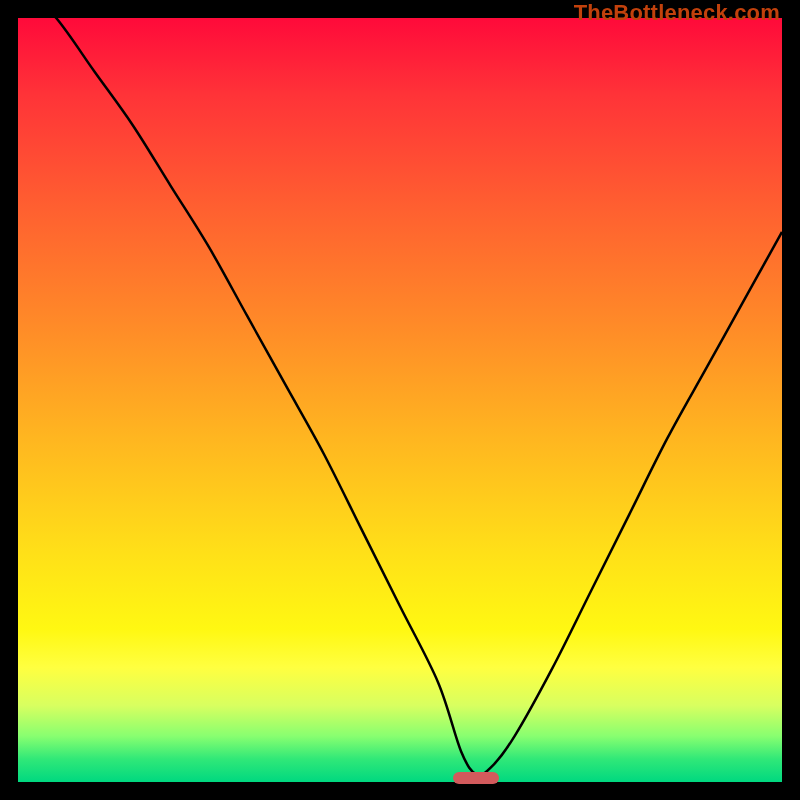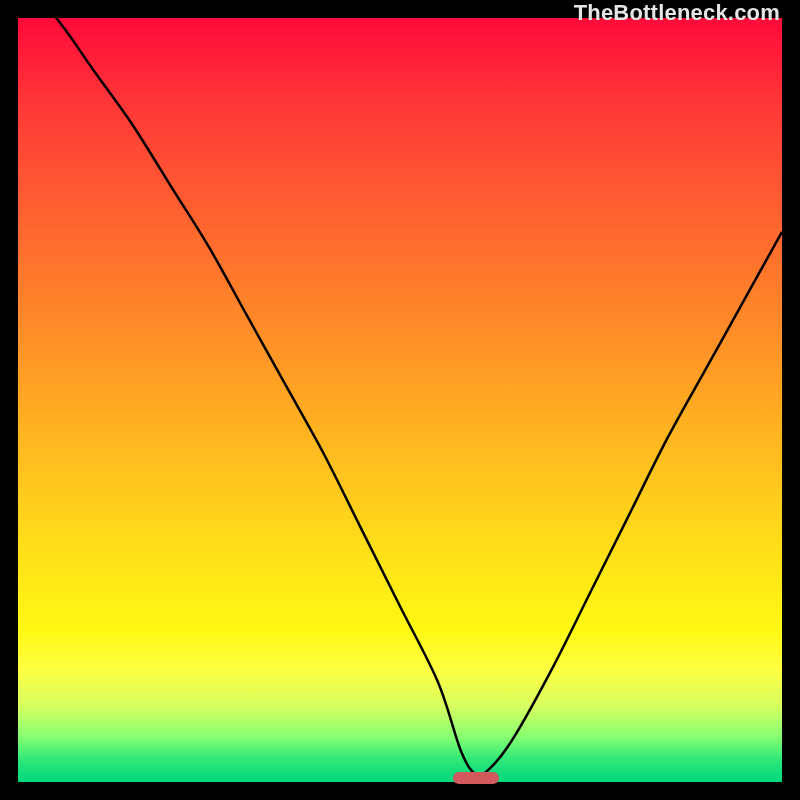--- a/index.html
+++ b/index.html
@@ -32,21 +32,21 @@
       #00d880 100%
     );
   }
   .watermark {
     position: absolute;
     top: 0px;
     right: 20px;
     font-family: Arial, Helvetica, sans-serif;
     font-size: 22px;
     font-weight: 600;
-    color: #e5e5e5;
+    color: #c2410c;
     letter-spacing: 0.2px;
   }
   .curve-svg {
     position: absolute;
     left: 0;
     top: 0;
     width: 764px;
     height: 764px;
   }
   .marker {

